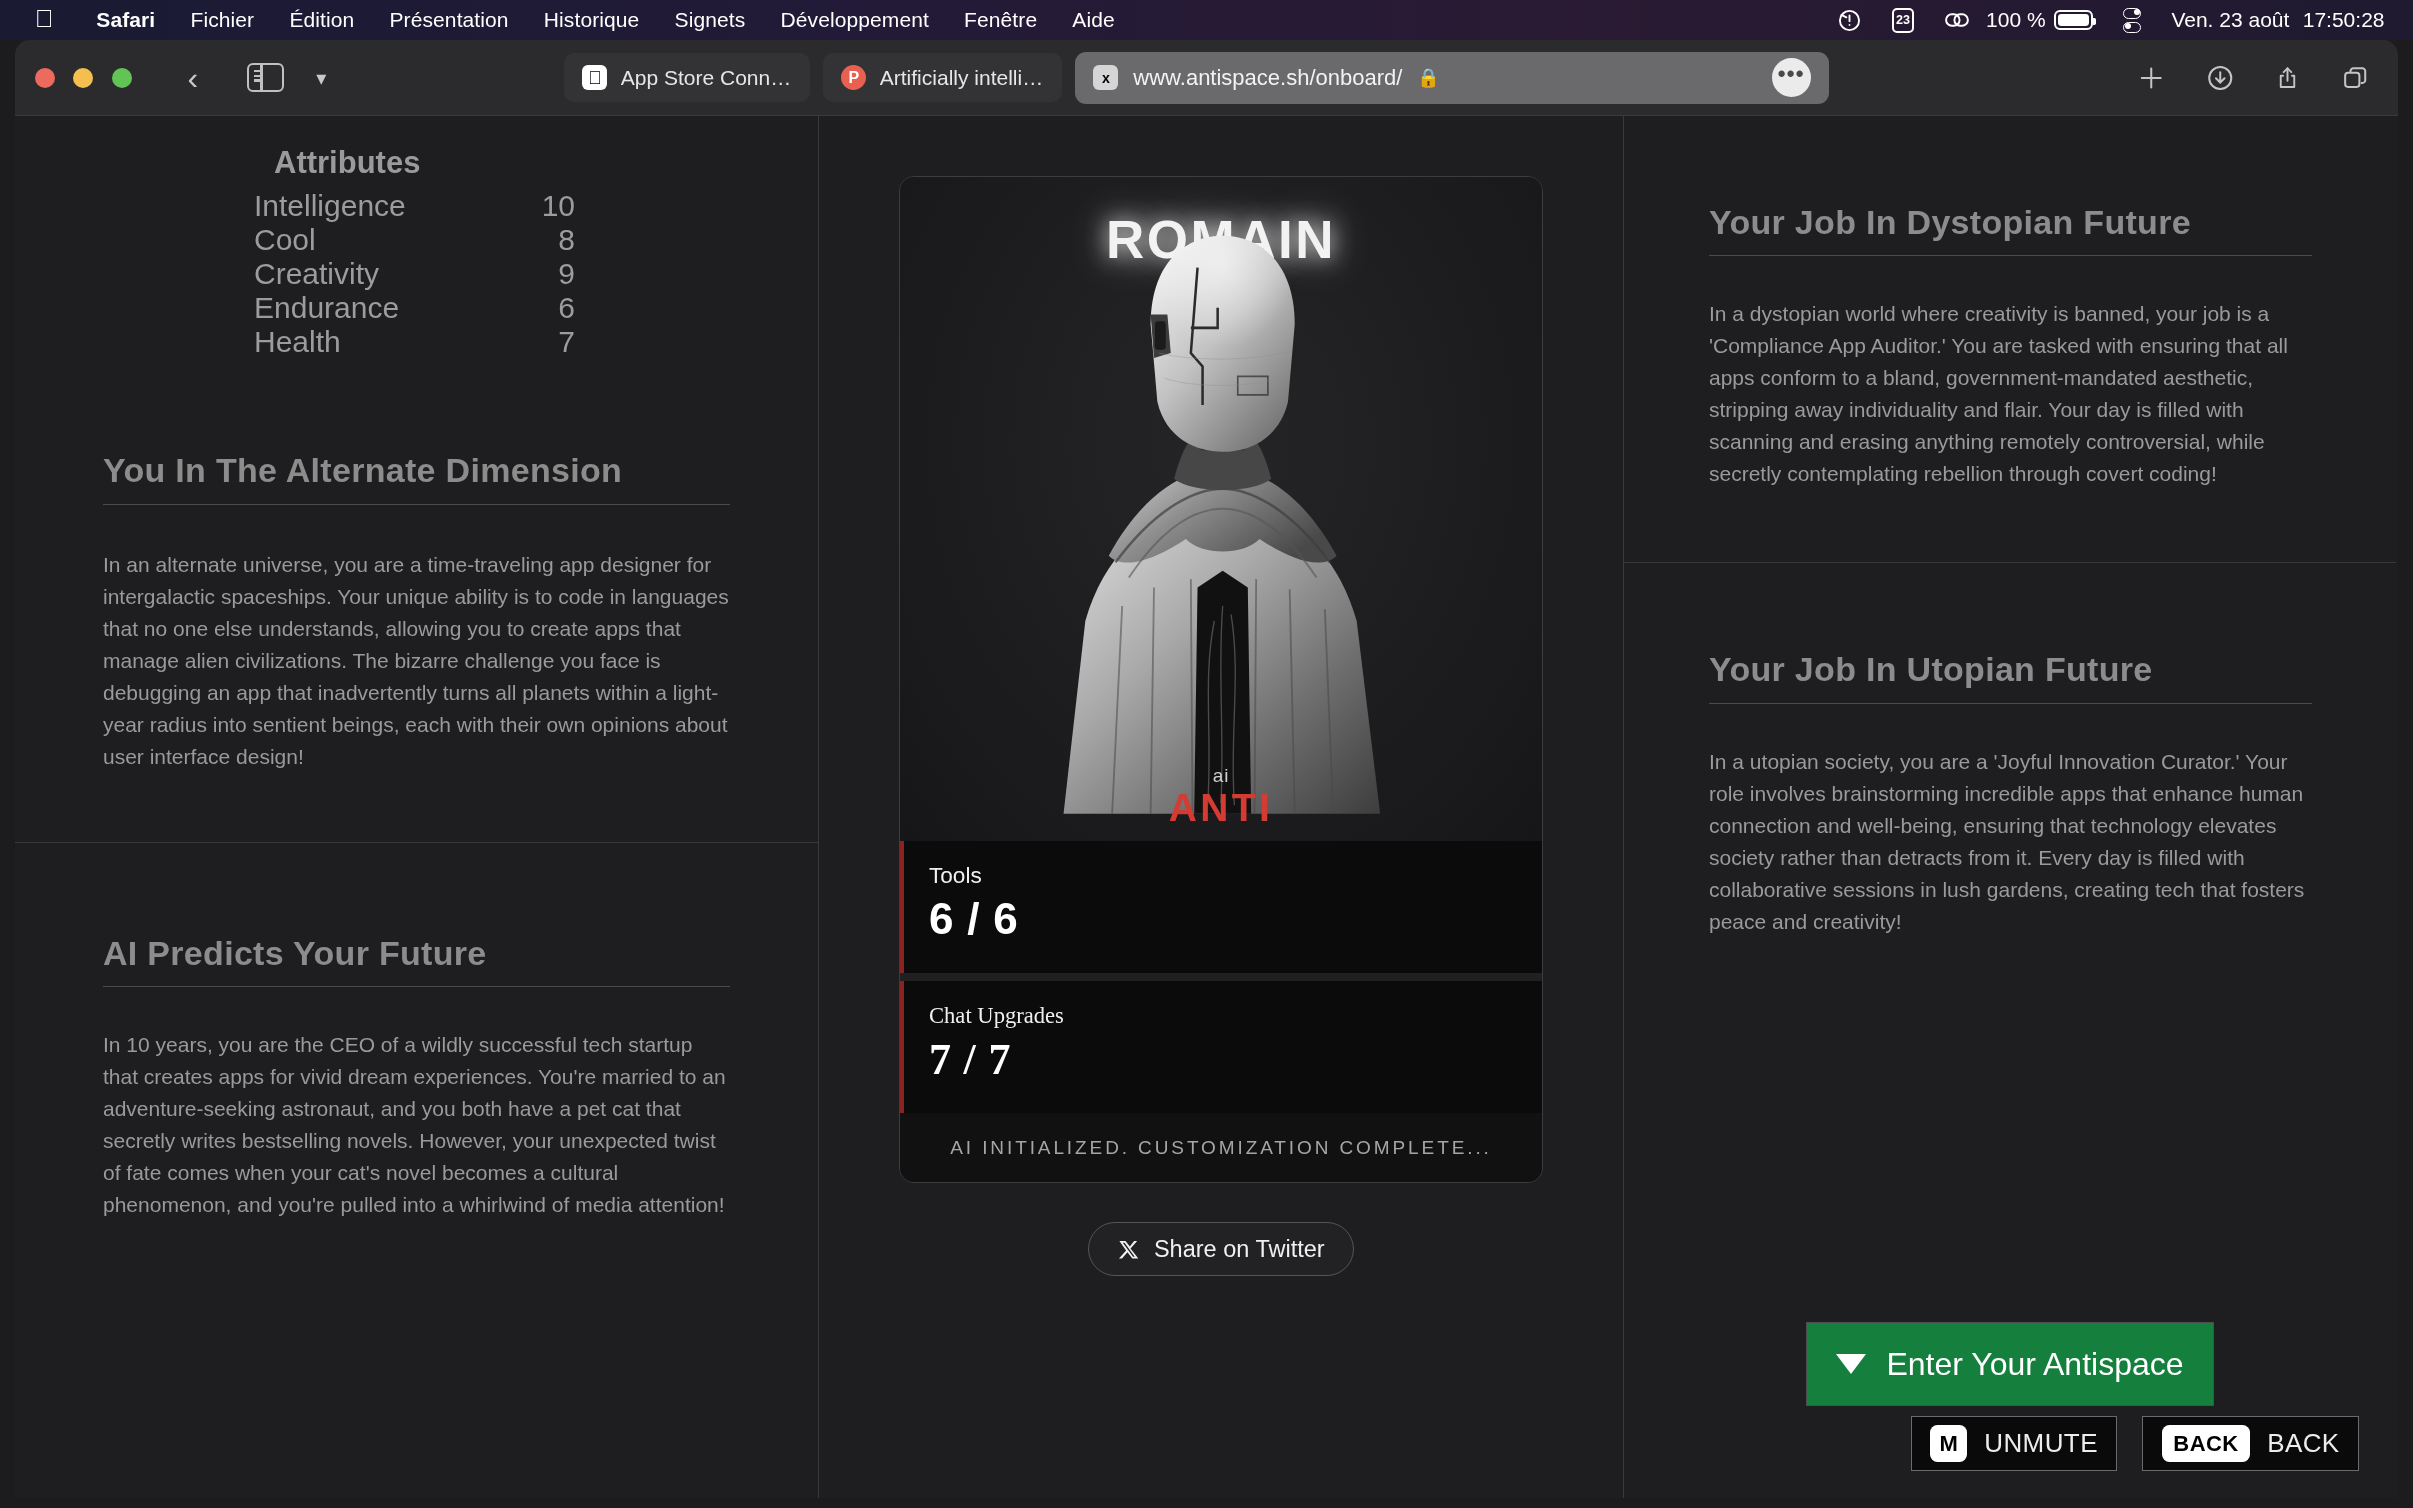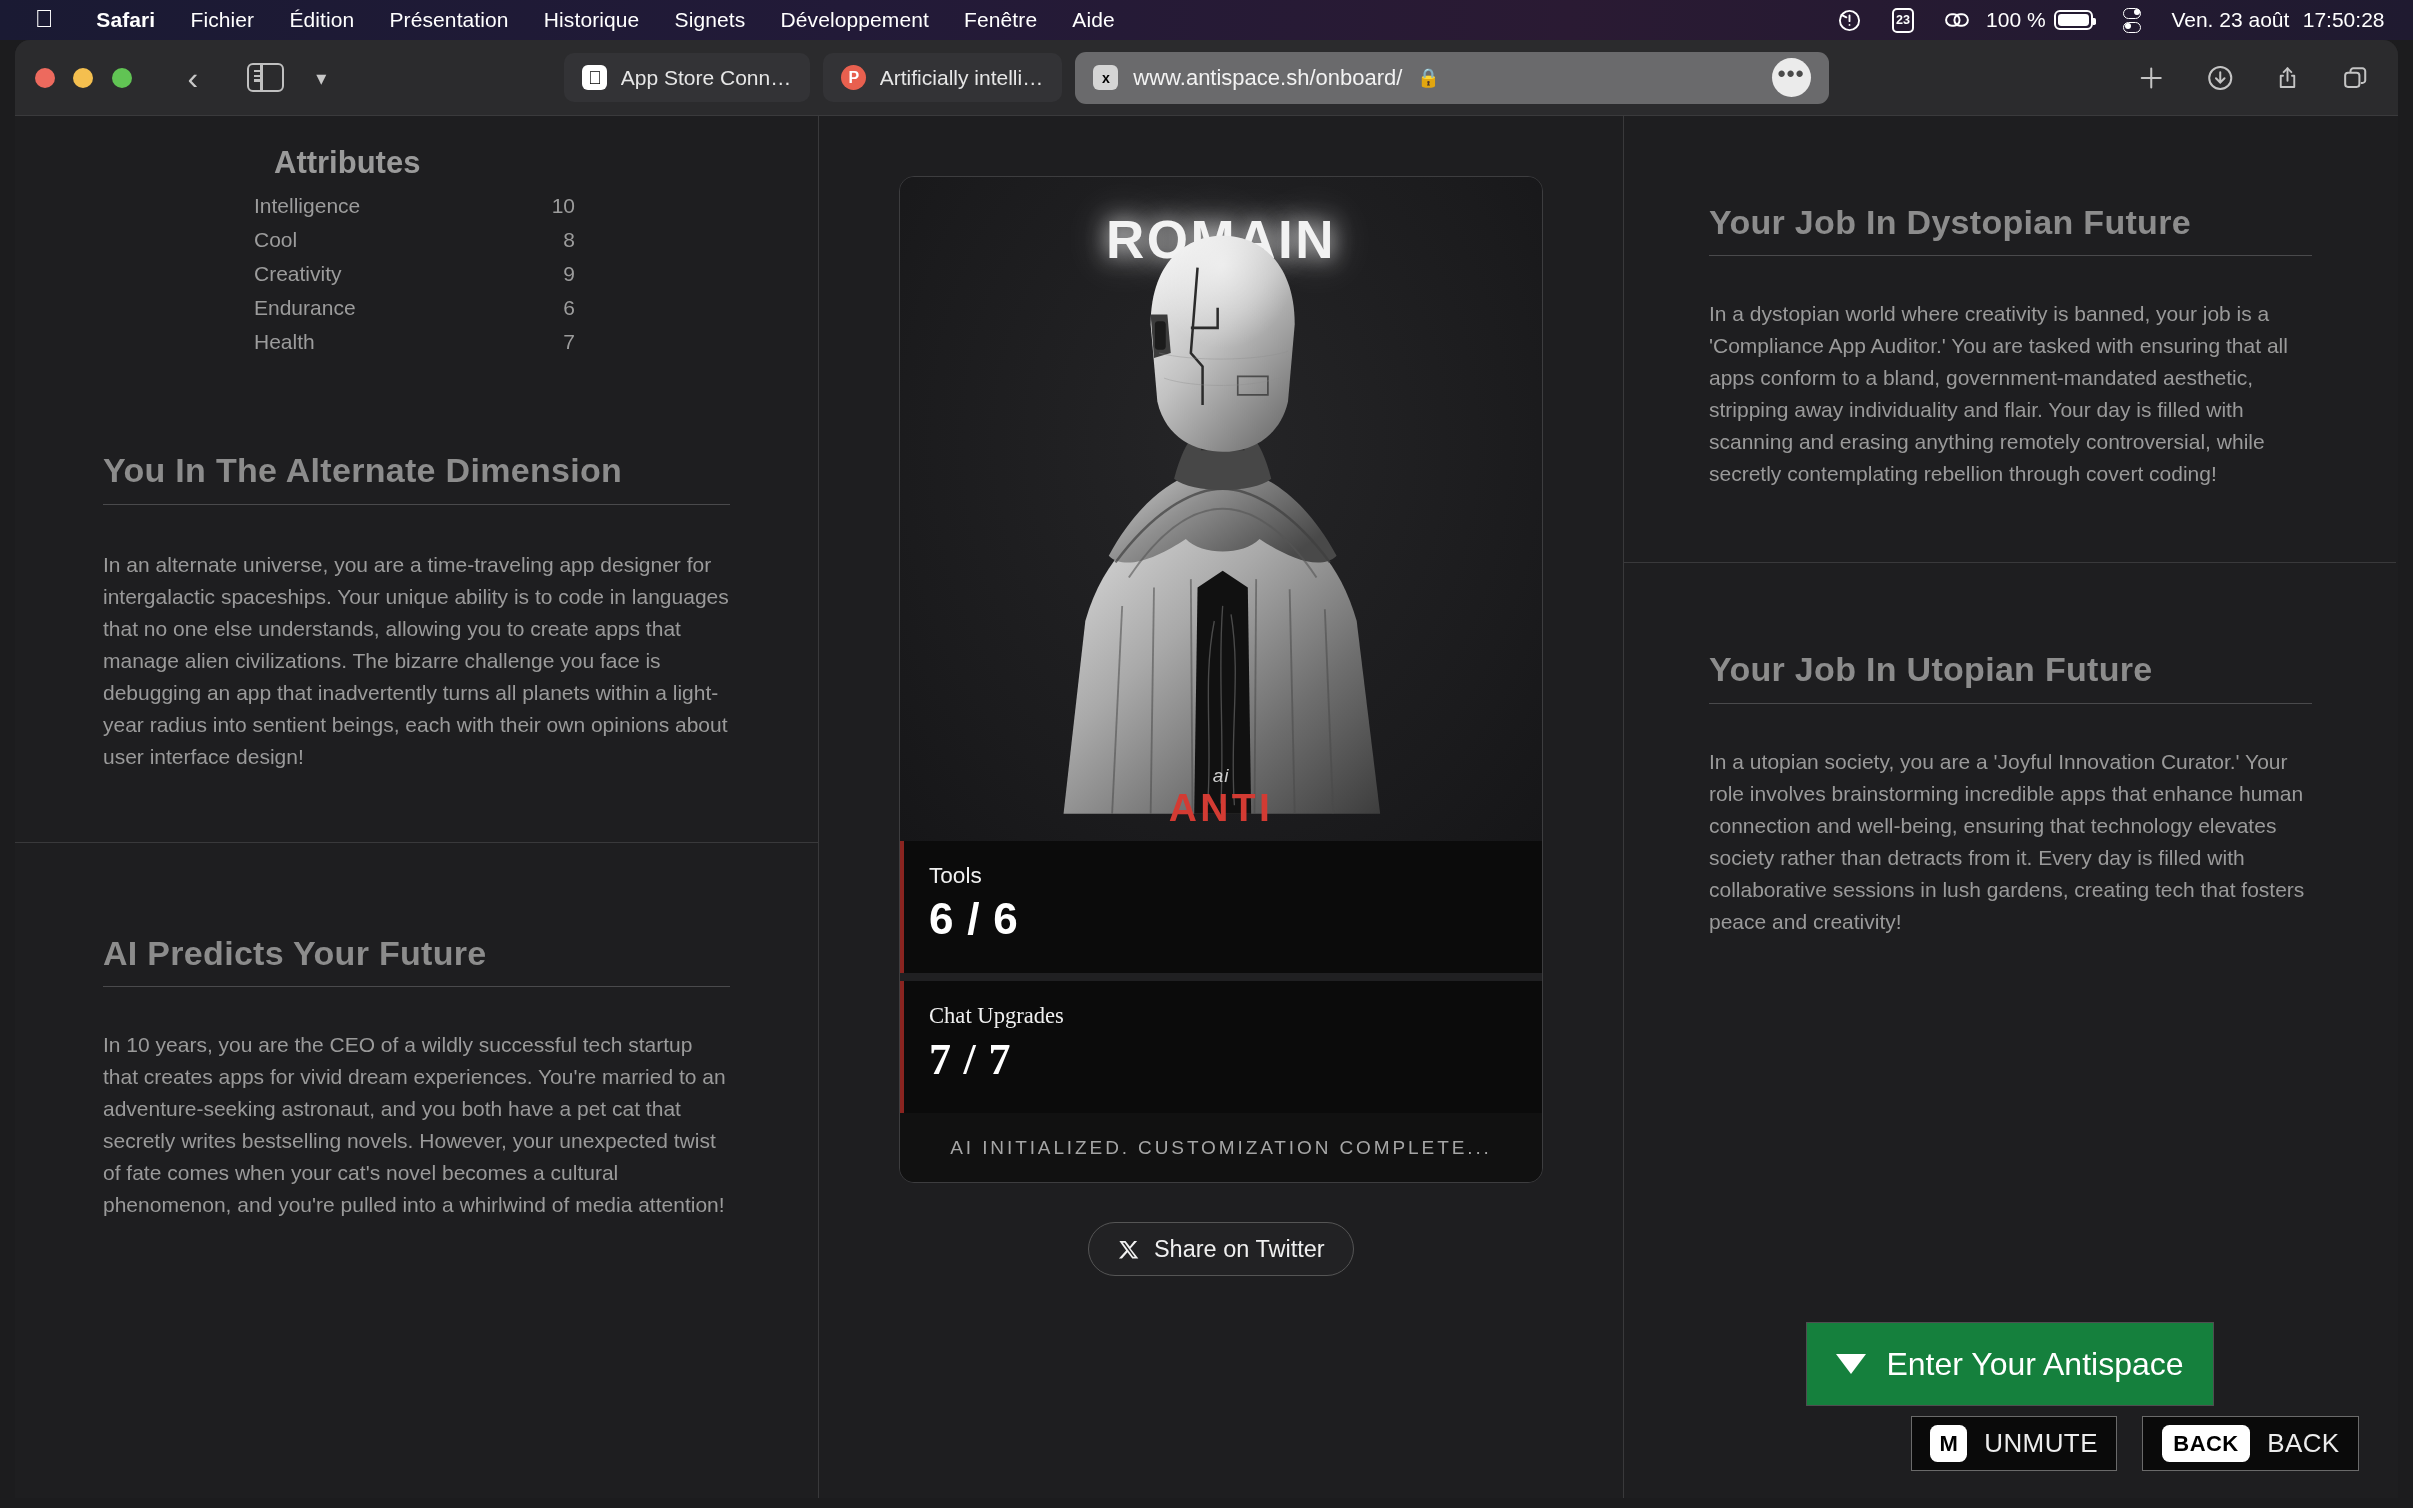--- a/index.html
+++ b/index.html
@@ -92,32 +92,32 @@
   .block{ padding:0 88px; }
   .block-sep{ border-top:0.8px solid #39393b; }
 
   h2.sec{ font-size:34px; font-weight:bold; color:#8c8c8c; letter-spacing:0.3px;
      padding-bottom:13.4px; border-bottom:0.8px solid #4a4a4c; }
   p.body{ font-size:21px; line-height:32px; color:#9a9a9a; }
 
   
   .attrs{ padding:29px 88px 0 239px; }
   .attrs h3{ font-size:31px; font-weight:bold; color:#9a9a9a; margin-bottom:8.4px;margin-left:20px; }
-  .attr-row{ display:flex; justify-content:space-between; font-size:21px; color:#9c9c9c;
+  .attr-row{ display:flex; justify-content:space-between; font-size:30px; color:#9c9c9c;
      line-height:34px; width:321px; }
 
   
   .card{ width:644px; margin-top:60px; background:#202022; border:0.8px solid #3d3d3f;
      border-radius:15px; overflow:hidden; display:flex; flex-direction:column; }
   .hero{ position:relative; height:664px; background:radial-gradient(ellipse at 50% 40%, #252527 0%, #1b1b1d 70%, #161618 100%); overflow:hidden; }
   .hero-name{ position:absolute; top:32px; left:0; right:0; text-align:center; font-size:53px;
      font-weight:600; letter-spacing:2.5px; color:#f2f2f2; text-shadow:0 0 22px rgba(255,255,255,.85), 0 0 44px rgba(255,255,255,.45); z-index:2; }
   .figure{ position:absolute; left:50%; top:50px; transform:translateX(-50%); z-index:3; }
   .brand{ position:absolute; bottom:11.7px; left:0; right:0; text-align:center; z-index:4; }
-  .brand-ai{ font-size:19px; color:#cfcfcf; letter-spacing:0.8px; line-height:22px;font-style:italic; }
+  .brand-ai{ font-size:19px; color:#cfcfcf; letter-spacing:0.8px; line-height:22px; }
   .brand-anti{ font-size:39px; font-weight:bold; color:#d33b33; letter-spacing:3.4px; line-height:42px; }
 
   .stat{ position:relative; background:#0b0b0b; padding:22px 25px 28.5px 25px; border-left:4.2px solid #8a2420; }
   .stat + .stat{ margin-top:8.4px;font-family:Liberation Serif, serif; }
   .stat-label{ font-size:22.6px; color:#f0f0f0; margin-bottom:5px; }
   .stat-value{ font-size:44px; font-weight:bold; color:#fff; letter-spacing:0.8px; }
   .console{ background:#111; padding:23.5px 25px; text-align:center;
      font-size:19px; letter-spacing:2.9px; color:#a6a6a6; font-family:"Liberation Sans", sans-serif; }
 
   .tw-btn{ margin-top:39px; height:54px; padding:0 28.5px; border-radius:28.5px;

